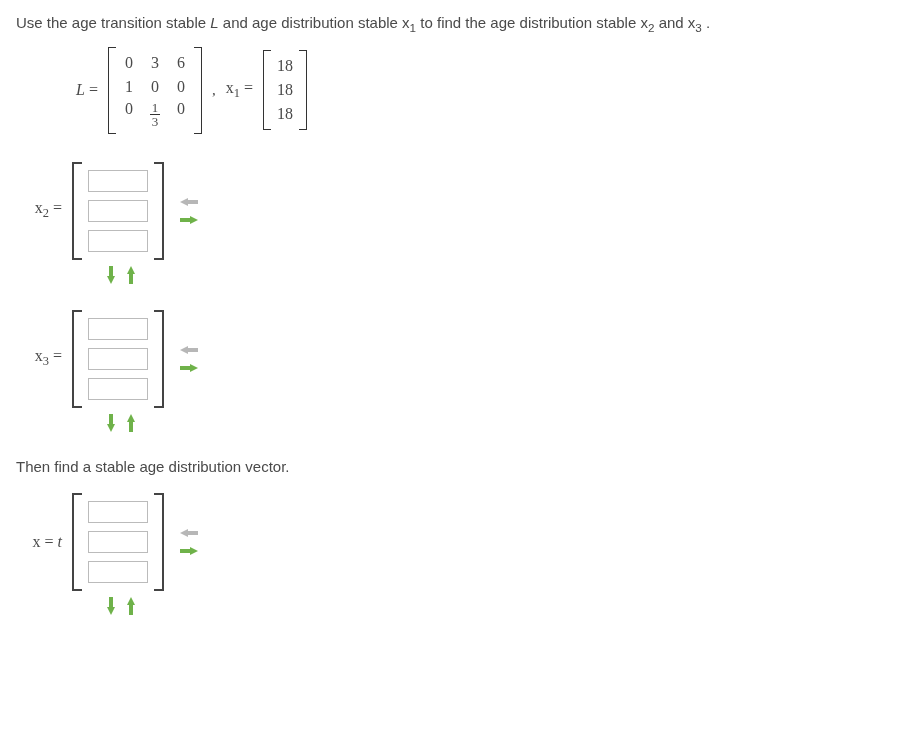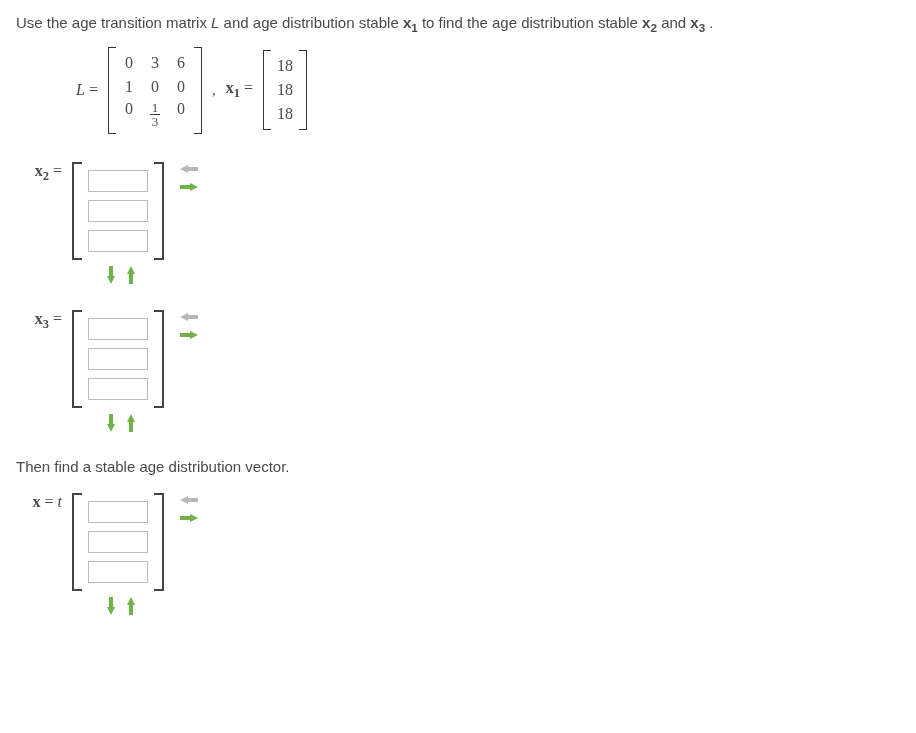--- a/index.html
+++ b/index.html
@@ -10,21 +10,21 @@
     font-size: 15px;
     background: #fff;
     width: 916px;
     box-sizing: border-box;
   }
   .problem-text {
     line-height: 1.5;
     margin-bottom: 10px;
   }
   .ital { font-style: italic; }
-  .bold { font-weight: bold; }
+  .bold { font-weight: normal; }
   sub { font-size: 0.78em; }
 
   
   .eq-block {
     display: flex;
     align-items: center;
     gap: 10px;
     margin-left: 60px;
     margin-bottom: 28px;
     font-family: "Times New Roman", serif;
@@ -69,21 +69,21 @@
     font-size: 13px;
     line-height: 1;
     vertical-align: middle;
   }
   .frac .num { border-bottom: 1px solid #333; padding: 0 2px; }
   .frac .den { padding: 0 2px; }
 
   
   .answer-row {
     display: flex;
-    align-items: flex-start;
+    align-items: center;
     gap: 10px;
     margin-bottom: 6px;
     font-family: "Times New Roman", serif;
   }
   .answer-row .lbl {
     font-size: 16px;
     min-width: 46px;
     text-align: right;
   }
 
@@ -146,21 +146,21 @@
 
   .stable-text {
     margin-top: 18px;
     margin-bottom: 18px;
   }
 </style>
 </head>
 <body>
 
 <div class="problem-text">
-  <span>Use the age transition matrix </span>
+  <span>Use the age transition stable </span>
   <span class="ital">L</span>
   <span> and age distribution stable </span>
   <span class="bold"><span>x</span><sub>1</sub></span>
   <span> to find the age distribution stable </span>
   <span class="bold"><span>x</span><sub>2</sub></span>
   <span> and </span>
   <span class="bold"><span>x</span><sub>3</sub></span>
   <span>.</span>
 </div>
 

